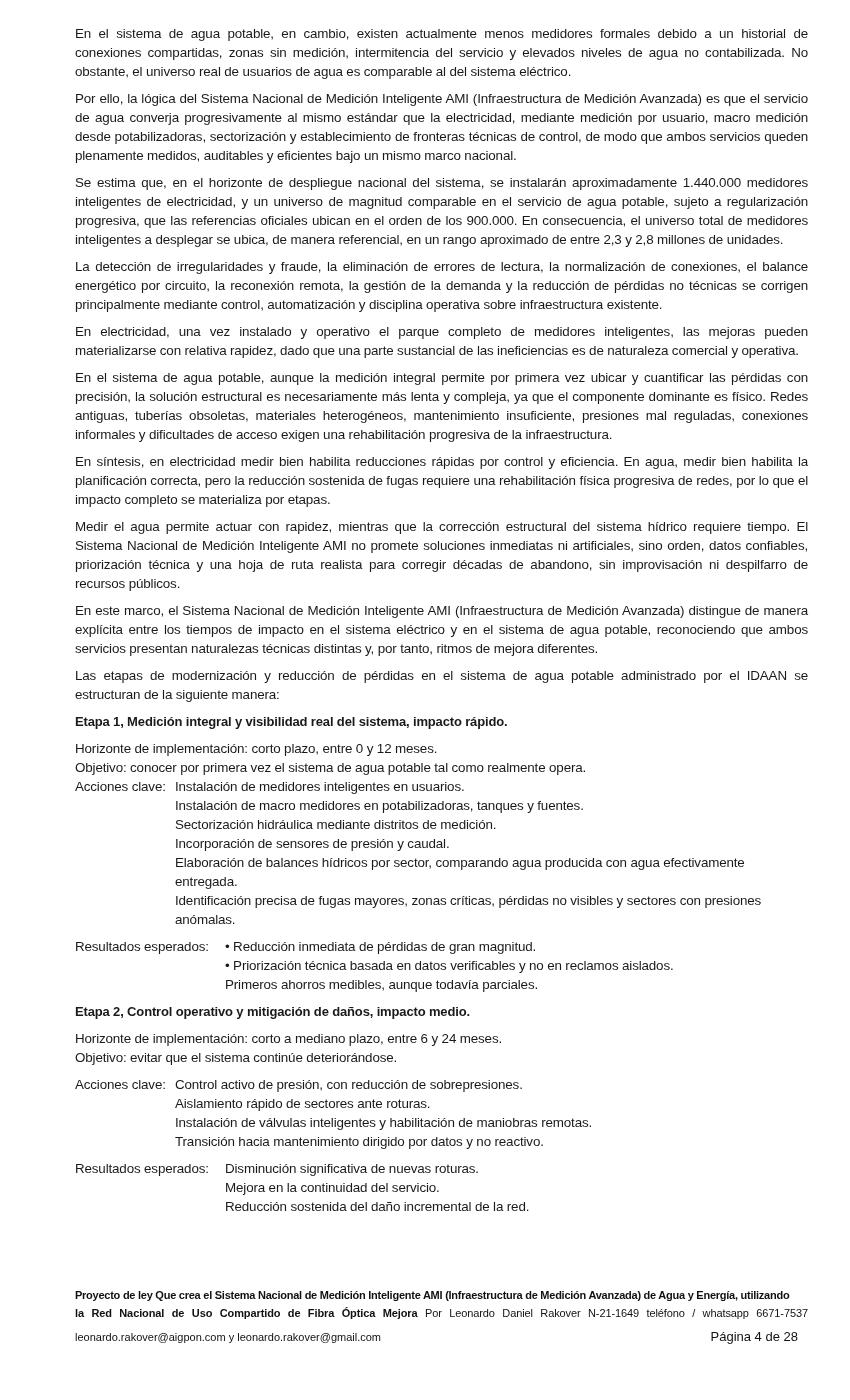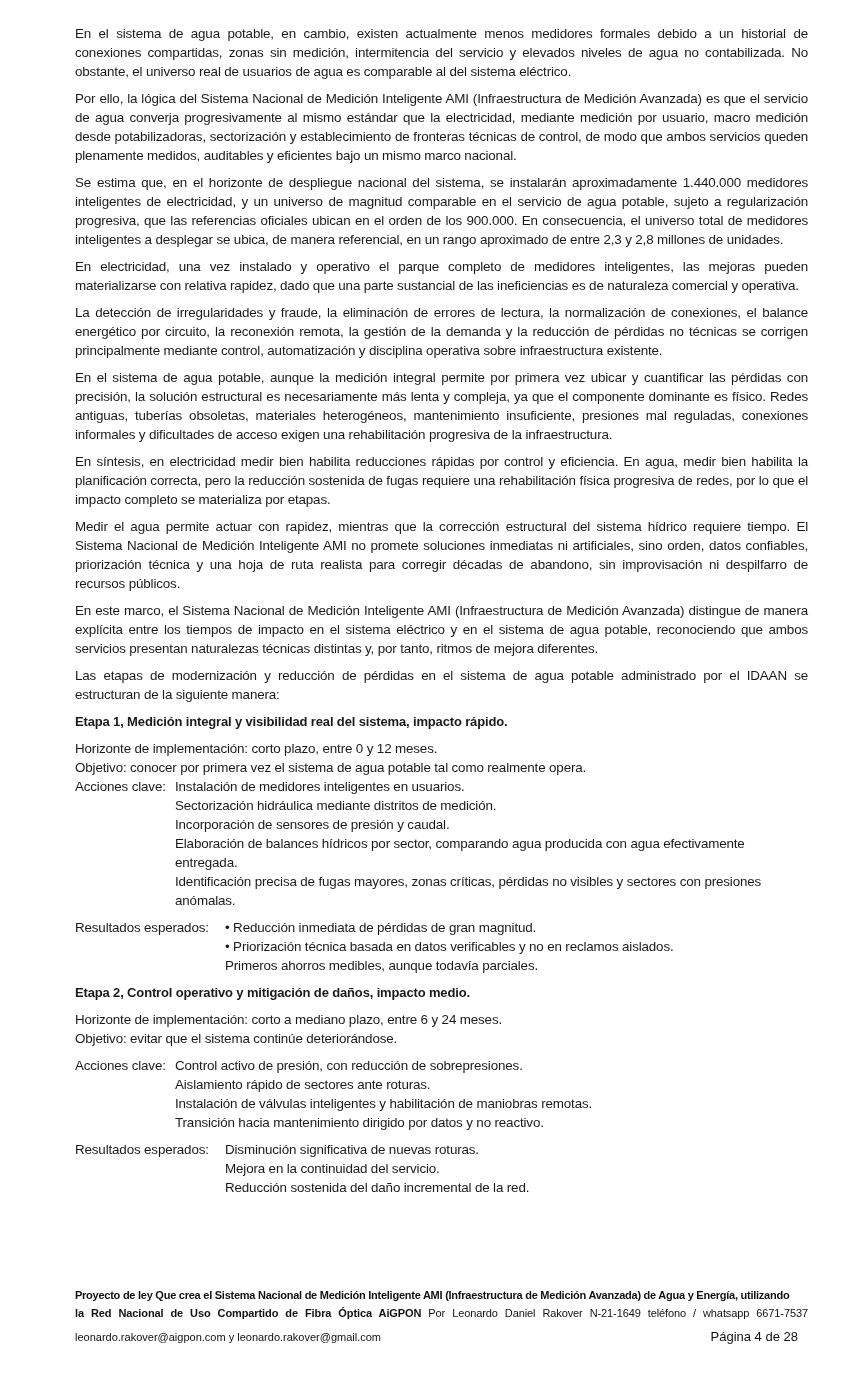--- a/index.html
+++ b/index.html
@@ -34,36 +34,37 @@
   .footer .l3 { display: flex; justify-content: space-between; align-items: baseline; margin-top: 6px; }
   .footer .page-num { font-size: 13px; margin-right: 10px; }
 </style>
 </head>
 <body>
 
 <div class="page">
   <p class="para">En el sistema de agua potable, en cambio, existen actualmente menos medidores formales debido a un historial de conexiones compartidas, zonas sin medición, intermitencia del servicio y elevados niveles de agua no contabilizada. No obstante, el universo real de usuarios de agua es comparable al del sistema eléctrico.</p>
   <p class="para">Por ello, la lógica del Sistema Nacional de Medición Inteligente AMI (Infraestructura de Medición Avanzada)  es que el servicio de agua converja progresivamente al mismo estándar que la electricidad, mediante medición por usuario, macro medición desde potabilizadoras, sectorización y establecimiento de fronteras técnicas de control, de modo que ambos servicios queden plenamente medidos, auditables y eficientes bajo un mismo marco nacional.</p>
   <p class="para">Se estima que, en el horizonte de despliegue nacional del sistema, se instalarán aproximadamente 1.440.000 medidores inteligentes de electricidad, y un universo de magnitud comparable en el servicio de agua potable, sujeto a regularización progresiva, que las referencias oficiales ubican en el orden de los 900.000. En consecuencia, el universo total de medidores inteligentes a desplegar se ubica, de manera referencial, en un rango aproximado de entre 2,3 y 2,8 millones de unidades.</p>
+  <p class="para">La detección de irregularidades y fraude, la eliminación de errores de lectura, la normalización de conexiones, el balance energético por circuito, la reconexión remota, la gestión de la demanda y la reducción de pérdidas no técnicas se corrigen principalmente mediante control, automatización y disciplina operativa sobre infraestructura existente.</p>
   <p class="para">En electricidad, una vez instalado y operativo el parque completo de medidores inteligentes, las mejoras pueden materializarse con relativa rapidez, dado que una parte sustancial de las ineficiencias es de naturaleza comercial y operativa.</p>
-  <p class="para">La detección de irregularidades y fraude, la eliminación de errores de lectura, la normalización de conexiones, el balance energético por circuito, la reconexión remota, la gestión de la demanda y la reducción de pérdidas no técnicas se corrigen principalmente mediante control, automatización y disciplina operativa sobre infraestructura existente.</p>
   <p class="para">En el sistema de agua potable, aunque la medición integral permite por primera vez ubicar y cuantificar las pérdidas con precisión, la solución estructural es necesariamente más lenta y compleja, ya que el componente dominante es físico. Redes antiguas, tuberías obsoletas, materiales heterogéneos, mantenimiento insuficiente, presiones mal reguladas, conexiones informales y dificultades de acceso exigen una rehabilitación progresiva de la infraestructura.</p>
   <p class="para">En síntesis, en electricidad medir bien habilita reducciones rápidas por control y eficiencia. En agua, medir bien habilita la planificación correcta, pero la reducción sostenida de fugas requiere una rehabilitación física progresiva de redes, por lo que el impacto completo se materializa por etapas.</p>
   <p class="para">Medir el agua permite actuar con rapidez, mientras que la corrección estructural del sistema hídrico requiere tiempo. El Sistema Nacional de Medición Inteligente AMI no promete soluciones inmediatas ni artificiales, sino orden, datos confiables, priorización técnica y una hoja de ruta realista para corregir décadas de abandono, sin improvisación ni despilfarro de recursos públicos.</p>
   <p class="para">En este marco, el Sistema Nacional de Medición Inteligente AMI (Infraestructura de Medición Avanzada)  distingue de manera explícita entre los tiempos de impacto en el sistema eléctrico y en el sistema de agua potable, reconociendo que ambos servicios presentan naturalezas técnicas distintas y, por tanto, ritmos de mejora diferentes.</p>
   <p class="para">Las etapas de modernización y reducción de pérdidas en el sistema de agua potable administrado por el IDAAN se estructuran de la siguiente manera:</p>
 
   <section>
     <p class="heading">Etapa 1, Medición integral y visibilidad real del sistema, impacto rápido.</p>
     <p class="line">Horizonte de implementación: corto plazo, entre 0 y 12 meses.</p>
     <p class="line">Objetivo: conocer por primera vez el sistema de agua potable tal como realmente opera.</p>
     <div class="group acciones">
       <span class="label">Acciones clave:</span>
       <div class="items">
         <div>Instalación de medidores inteligentes en usuarios.</div>
+        <div>Instalación de macro medidores en potabilizadoras, tanques y fuentes.</div>
         <div>Sectorización hidráulica mediante distritos de medición.</div>
         <div>Incorporación de sensores de presión y caudal.</div>
         <div>Elaboración de balances hídricos por sector, comparando agua producida con agua efectivamente entregada.</div>
         <div>Identificación precisa de fugas mayores, zonas críticas, pérdidas no visibles y sectores con presiones anómalas.</div>
       </div>
     </div>
     <div class="gap8"></div>
     <div class="group resultados">
       <span class="label">Resultados esperados:</span>
       <div class="items">
@@ -97,19 +98,19 @@
         <div>Mejora en la continuidad del servicio.</div>
         <div>Reducción sostenida del daño incremental de la red.</div>
       </div>
     </div>
   </section>
 </div>
 
 <footer class="footer">
   <div class="l1">Proyecto de ley Que crea el Sistema Nacional de Medición Inteligente AMI (Infraestructura de Medición Avanzada) de Agua y Energía, utilizando</div>
   <div class="l2">
-    <b>la Red Nacional de Uso Compartido de Fibra Óptica AiGPON</b><span> Por Leonardo Daniel Rakover N-21-1649 teléfono / whatsapp 6671-7537</span>
+    <b>la Red Nacional de Uso Compartido de Fibra Óptica Mejora</b><span> Por Leonardo Daniel Rakover N-21-1649 teléfono / whatsapp 6671-7537</span>
   </div>
   <div class="l3">
     <span>leonardo.rakover@aigpon.com y leonardo.rakover@gmail.com</span>
     <span class="page-num">Página 4 de 28</span>
   </div>
 </footer>
 
 </body></html>

